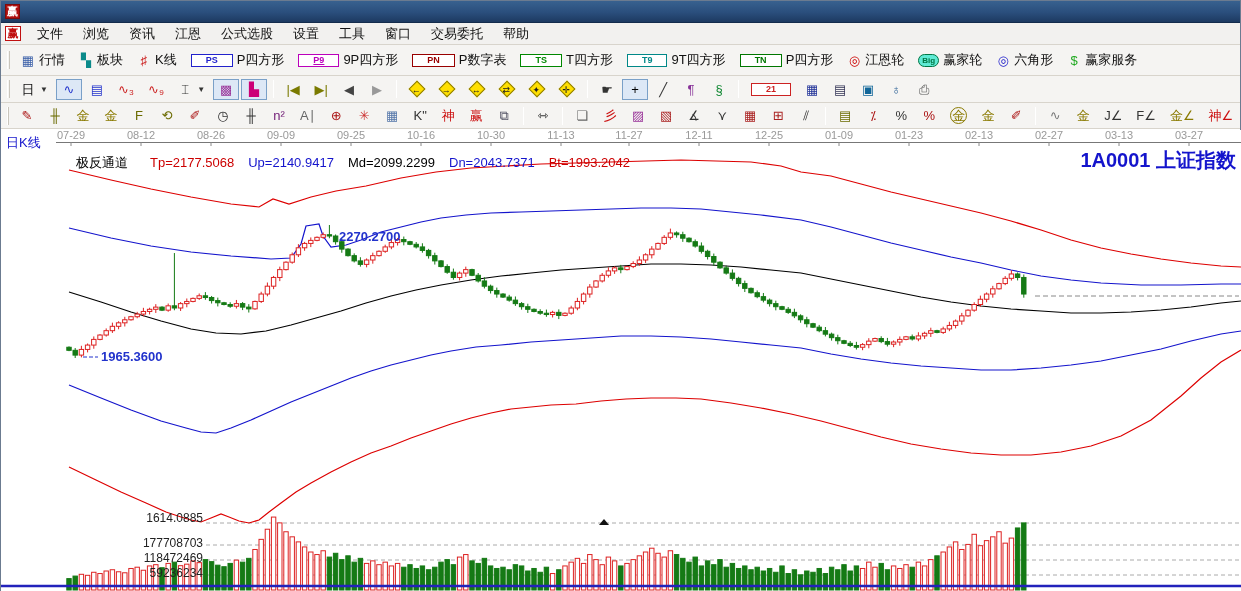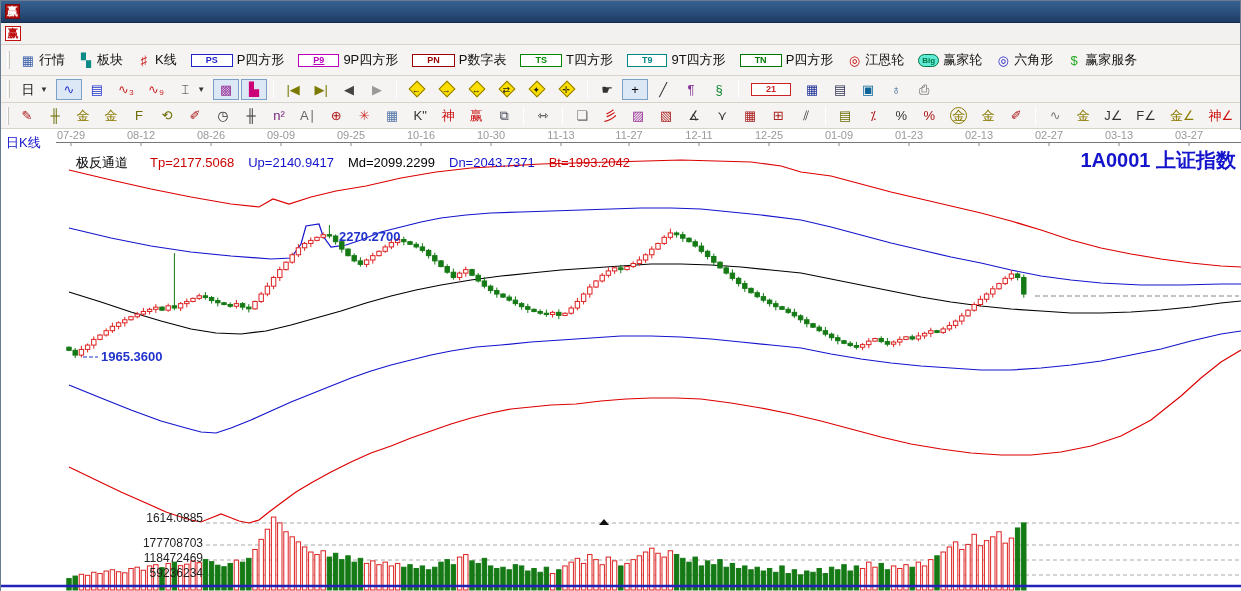--- a/index.html
+++ b/index.html
@@ -52,20 +52,21 @@
 </head>
 <body>
 
 <div id="win">
   <div class="titlebar">
     <span class="app-ico">赢</span>
   </div>
 
   <div class="menubar">
     <span class="logo">赢</span>
+    <span id="menu-items"><span class="menu-item">文件</span><span class="menu-item">浏览</span><span class="menu-item">资讯</span><span class="menu-item">江恩</span><span class="menu-item">公式选股</span><span class="menu-item">设置</span><span class="menu-item">工具</span><span class="menu-item">窗口</span><span class="menu-item">交易委托</span><span class="menu-item">帮助</span></span>
   </div>
 
   <div class="toolbar" id="toolbarA">
       <span class="grip"></span>
       <span class="tbtn">
         <span class="ticon" style="color: rgb(58, 95, 168);">▦</span>
         <span>行情</span>
       </span>
       <span class="tbtn">
         <span class="ticon" style="color: rgb(11, 138, 138);">▚</span>

